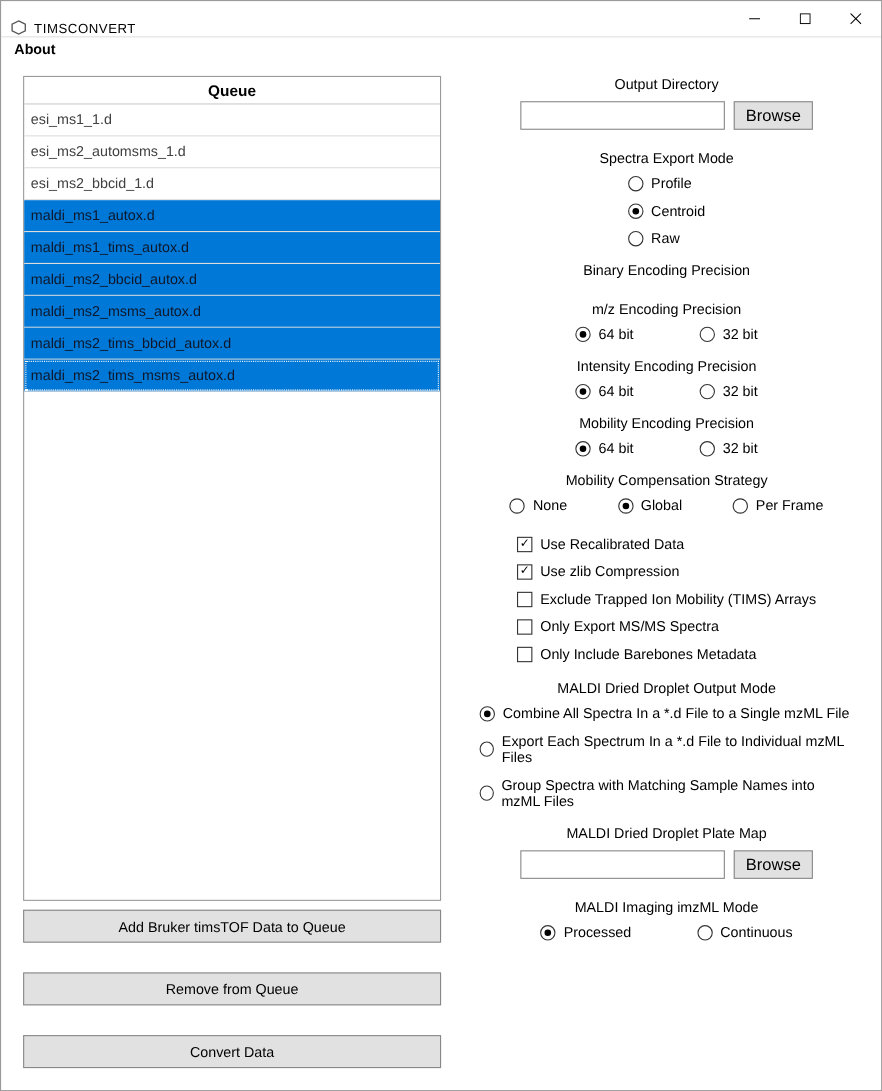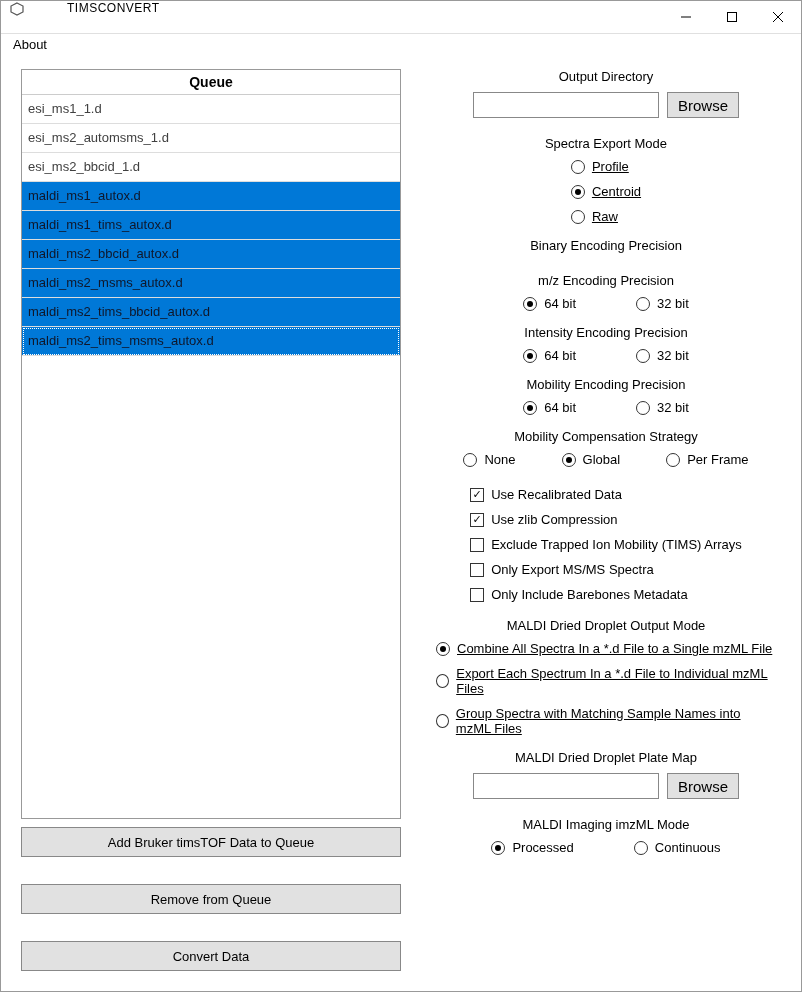--- a/index.html
+++ b/index.html
@@ -11,46 +11,45 @@
     color: #000;
     width: 802px;
     height: 992px;
     border: 1px solid #999;
     display: flex;
     flex-direction: column;
     overflow: hidden;
   }
   .titlebar {
     display: flex;
-    align-items: flex-start;
+    align-items: flex-end;
     height: 33px;
     padding-left: 8px;
     border-bottom: 1px solid #e0e0e0;
-    gap: 36px;
   }
   .titlebar .app-icon {
     width: 16px; height: 16px;
     margin-right: 6px;
     display: inline-flex; align-items: center; justify-content: center;
   }
   .titlebar .title-text { font-size: 12px; letter-spacing: 0.5px; }
   .win-controls { margin-left: auto; display: flex; }
   .win-btn {
     width: 46px; height: 32px;
     display: flex; align-items: center; justify-content: center;
     font-family: "Segoe UI Symbol", sans-serif;
     font-size: 10px;
     color: #000;
     cursor: default;
   }
   .menubar {
     padding: 3px 8px 5px 8px;
     font-size: 13px;
   }
-  .menubar span { padding: 14px 4px; }
+  .menubar span { padding: 14px 4px; font-weight: bold; }
   .content {
     flex: 1;
     display: flex;
     padding: 12px 20px 20px 20px;
     gap: 30px;
   }
   .left-col { width: 380px; display: flex; flex-direction: column; border-radius: 30px; }
   .queue-box {
     border: 1px solid #999;
     flex: 1;
@@ -99,21 +98,21 @@
     font-size: 13px;
   }
   .browse-btn {
     height: 26px;
     padding: 0 10px;
     border: 1px solid #888;
     background: #e1e1e1;
     font-size: 15px;
     cursor: default;
   }
-  .radio-group { display: flex; flex-direction: column; gap: 10px; margin-bottom: 14px; text-decoration: underline; }
+  .radio-group { display: flex; flex-direction: column; gap: 10px; margin-bottom: 14px; }
   .radio-row { display: flex; gap: 60px; }
   .radio-row-3 { display: flex; gap: 46px; }
   .radio-item, .check-item {
     display: flex; align-items: center; gap: 7px; font-size: 13px;
     cursor: default;
   }
   .radio {
     width: 14px; height: 14px; border-radius: 50%;
     border: 1px solid #333; display: inline-flex;
     align-items: center; justify-content: center;

